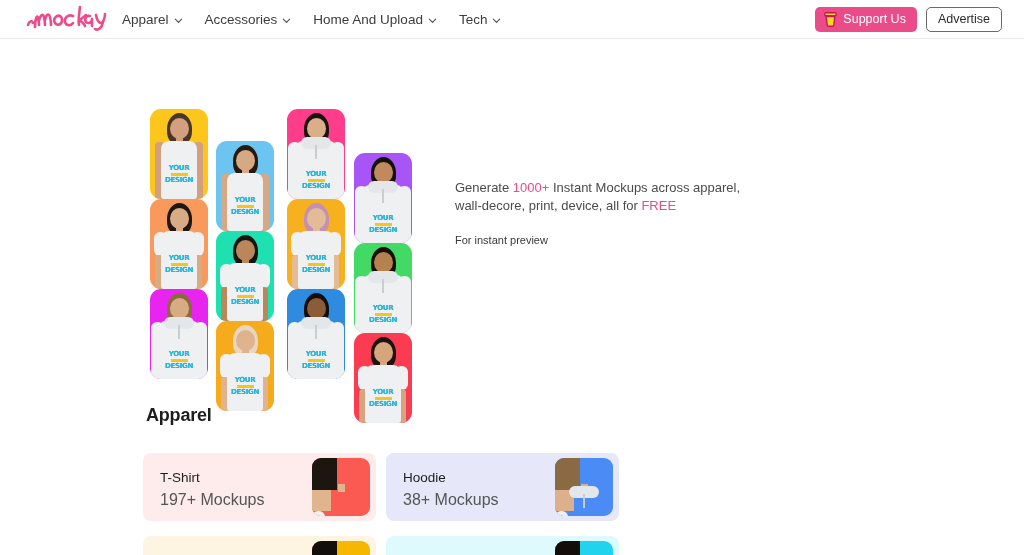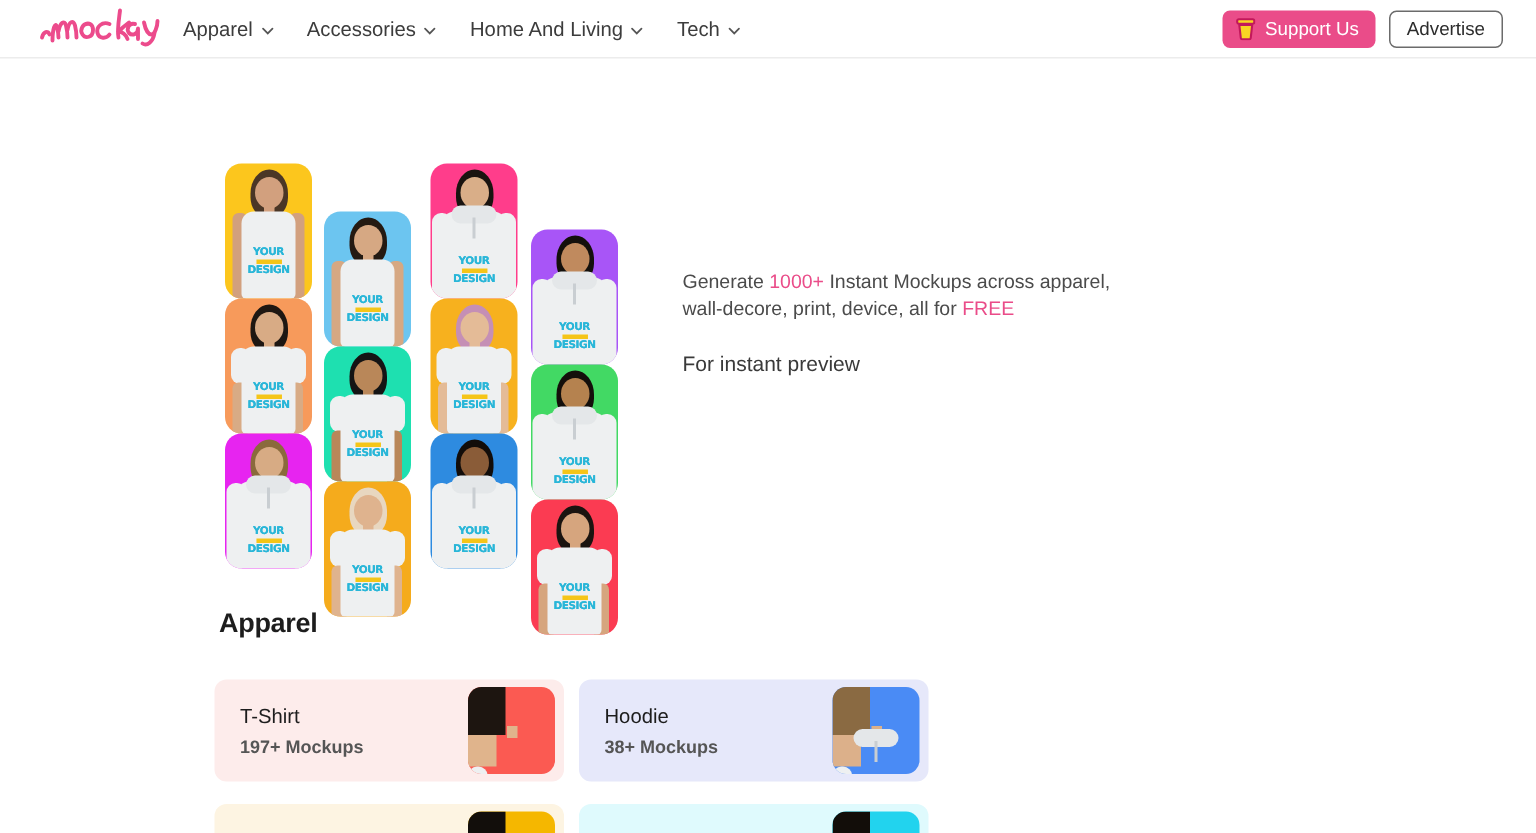--- a/index.html
+++ b/index.html
@@ -193,21 +193,21 @@
     border: none;
     border-radius: 7px;
     width: 112px;
     height: 33px;
     font-size: 12.5px;
     font-family: inherit;
     cursor: pointer;
     line-height: 1;
   }
   .cloud-icon { width: 15px; height: 13px; display: block; }
-  .cta-note { font-size: 14px; color: #3a3a3a; }
+  .cta-note { font-size: 11px; color: #3a3a3a; }
 
   
   .section {
     position: absolute;
     left: 0; top: 379px;
     width: 1024px;
   }
   .section-title {
     position: absolute;
     left: 146px; top: 26px;
@@ -236,23 +236,22 @@
   }
   .card-label {
     position: absolute;
     left: 17px; top: 17px;
     font-size: 13.5px;
     color: #1d1d1d;
   }
   .card-count {
     position: absolute;
     left: 17px; top: 38px;
-    font-size: 12px;
+    font-size: 16px;
     color: #555;
-    font-weight: bold;
   }
   .card-thumb {
     position: absolute;
     right: 6px; top: 5px;
     width: 58px; height: 58px;
     border-radius: 9px;
     overflow: hidden;
   }
 </style>
 </head>
@@ -289,21 +288,21 @@
     </div>
     <div class="nav-item">
       <span>Accessories</span>
       <span class="chev">
         <svg width="9" height="9" viewBox="0 0 10 10">
             <path d="M1.5 3.5 L5 7 L8.5 3.5" fill="none" stroke="#555" stroke-width="1.3" stroke-linecap="round"></path>
           </svg>
       </span>
     </div>
     <div class="nav-item">
-      <span>Home And Living</span>
+      <span>Home And Upload</span>
       <span class="chev">
         <svg width="9" height="9" viewBox="0 0 10 10">
             <path d="M1.5 3.5 L5 7 L8.5 3.5" fill="none" stroke="#555" stroke-width="1.3" stroke-linecap="round"></path>
           </svg>
       </span>
     </div>
     <div class="nav-item">
       <span>Tech</span>
       <span class="chev">
         <svg width="9" height="9" viewBox="0 0 10 10">

